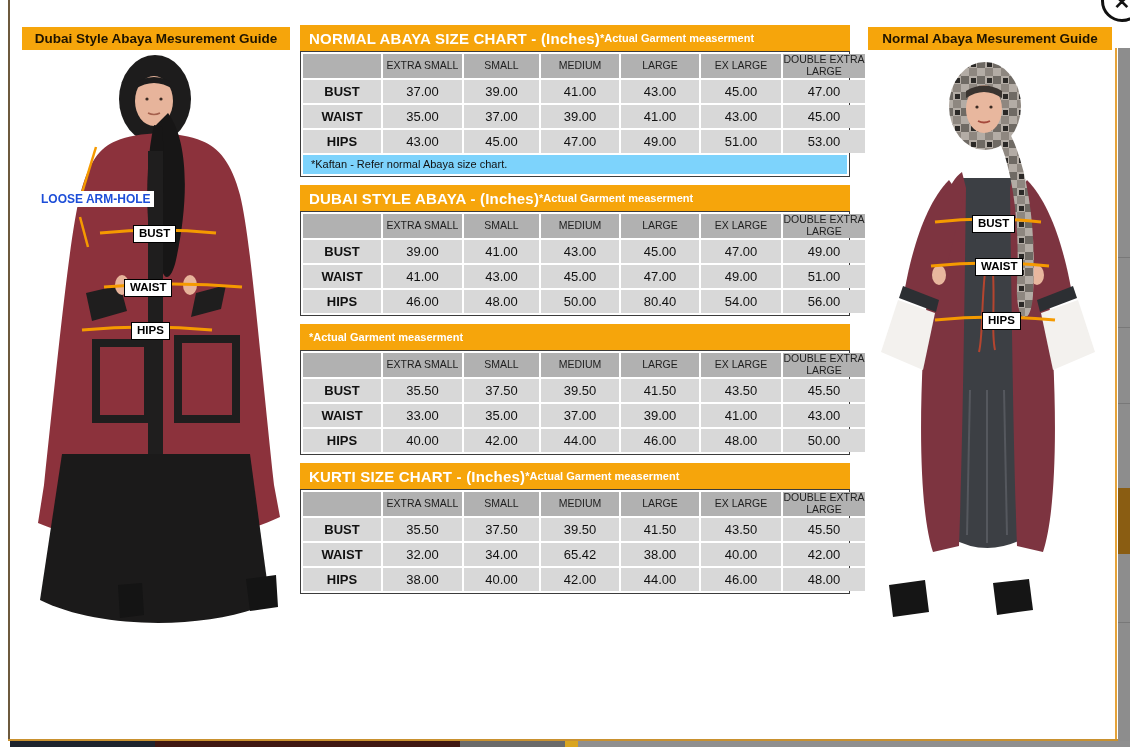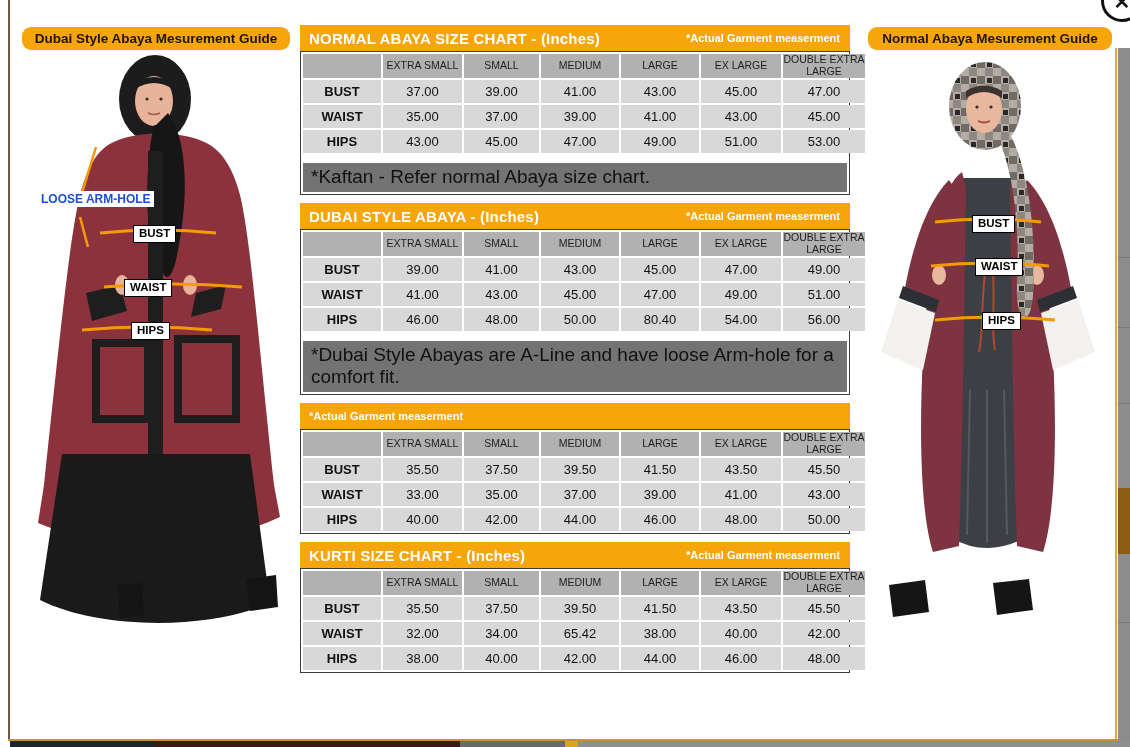--- a/index.html
+++ b/index.html
@@ -19,41 +19,41 @@
 
   
   #close-btn { left:1101px; top:-20px; width:42px; height:42px; border-radius:50%;
                background:#fff; border:3px solid #111; cursor:pointer;
                display:flex; align-items:flex-end; justify-content:center;
                font-size:20px; font-weight:bold; color:#111; line-height:1;
                padding-bottom:7px; }
 
   
   .banner { height:23px; background:#f6a50b; color:#1f1400; font-weight:bold;
-            font-size:13.5px; display:flex; align-items:center; justify-content:center;border-radius:9px; }
+            font-size:13.5px; display:flex; align-items:center; justify-content:center; }
   #banner-left  { left:22px;  top:27px; width:268px; }
   #banner-right { left:868px; top:27px; width:244px; }
 
   
   #charts { left:300px; top:25px; width:550px; }
   .chart-block { margin-bottom:8px; }
   .tbar { height:26px; background:#f6a50b; display:flex; align-items:center;
-          justify-content:space-between; padding:0 10px 0 9px; }
+          padding:0 10px 0 9px; }
   .tbar-title { color:#fff; font-weight:bold; font-size:15px; letter-spacing:.2px; }
   .tbar-note  { color:#fff; font-weight:bold; font-size:11px; }
   .twrap { border:1px solid #3c3c3c; background:#fff; }
   table.st { border-collapse:separate; border-spacing:2px; width:100%; table-layout:fixed; }
   table.st thead th { background:#b1b1b1; color:#1e1e1e; font-weight:normal;
             font-size:10.5px; height:24px; line-height:1.1; text-align:center; }
   table.st tbody th { background:#d8d8d8; color:#111; font-weight:bold;
             font-size:13px; height:23px; text-align:center; }
   table.st tbody td { background:#d8d8d8; color:#111; font-size:13px;
             height:23px; text-align:center; }
-  .tfoot { background:#737373; margin:8px 2px 2px 2px; padding:3px 8px 4px 8px;
-           font-size:19px; color:#111; }
+  .tfoot { background:#7dd3fc; margin:0 2px 2px 2px; padding:3px 8px 4px 8px;
+           font-size:11px; color:#111; }
 
   
   #model-left  { left:30px;  top:55px;  width:260px; height:600px; }
   #model-right { left:865px; top:60px;  width:250px; height:570px; }
   .measure-label { position:absolute; background:#fff; border:1px solid #000;
                    color:#000; font-weight:bold; font-size:11.5px; line-height:1;
                    padding:2px 5px 2px 5px; white-space:nowrap; }
   #label-armhole { position:absolute; left:38px; top:191px; background:#fff; border:none;
                    color:#1d4ed8; font-weight:bold; font-size:12px; padding:1px 3px; white-space:nowrap; }
   #label-l-bust  { left:133px; top:225px; }
@@ -311,21 +311,20 @@
                 <th>HIPS</th>
                 <td>46.00</td>
                 <td>48.00</td>
                 <td>50.00</td>
                 <td>80.40</td>
                 <td>54.00</td>
                 <td>56.00</td>
               </tr>
             </tbody>
           </table>
-          <div class="tfoot">*Dubai Style Abayas are A-Line and have loose Arm-hole for a comfort fit.</div>
         </div>
       </div>
       <div class="chart-block">
         <div class="tbar">
           <span class="tbar-note">*Actual Garment measerment</span>
         </div>
         <div class="twrap">
           <table class="st">
             <colgroup>
               <col style="width: 78px;">

